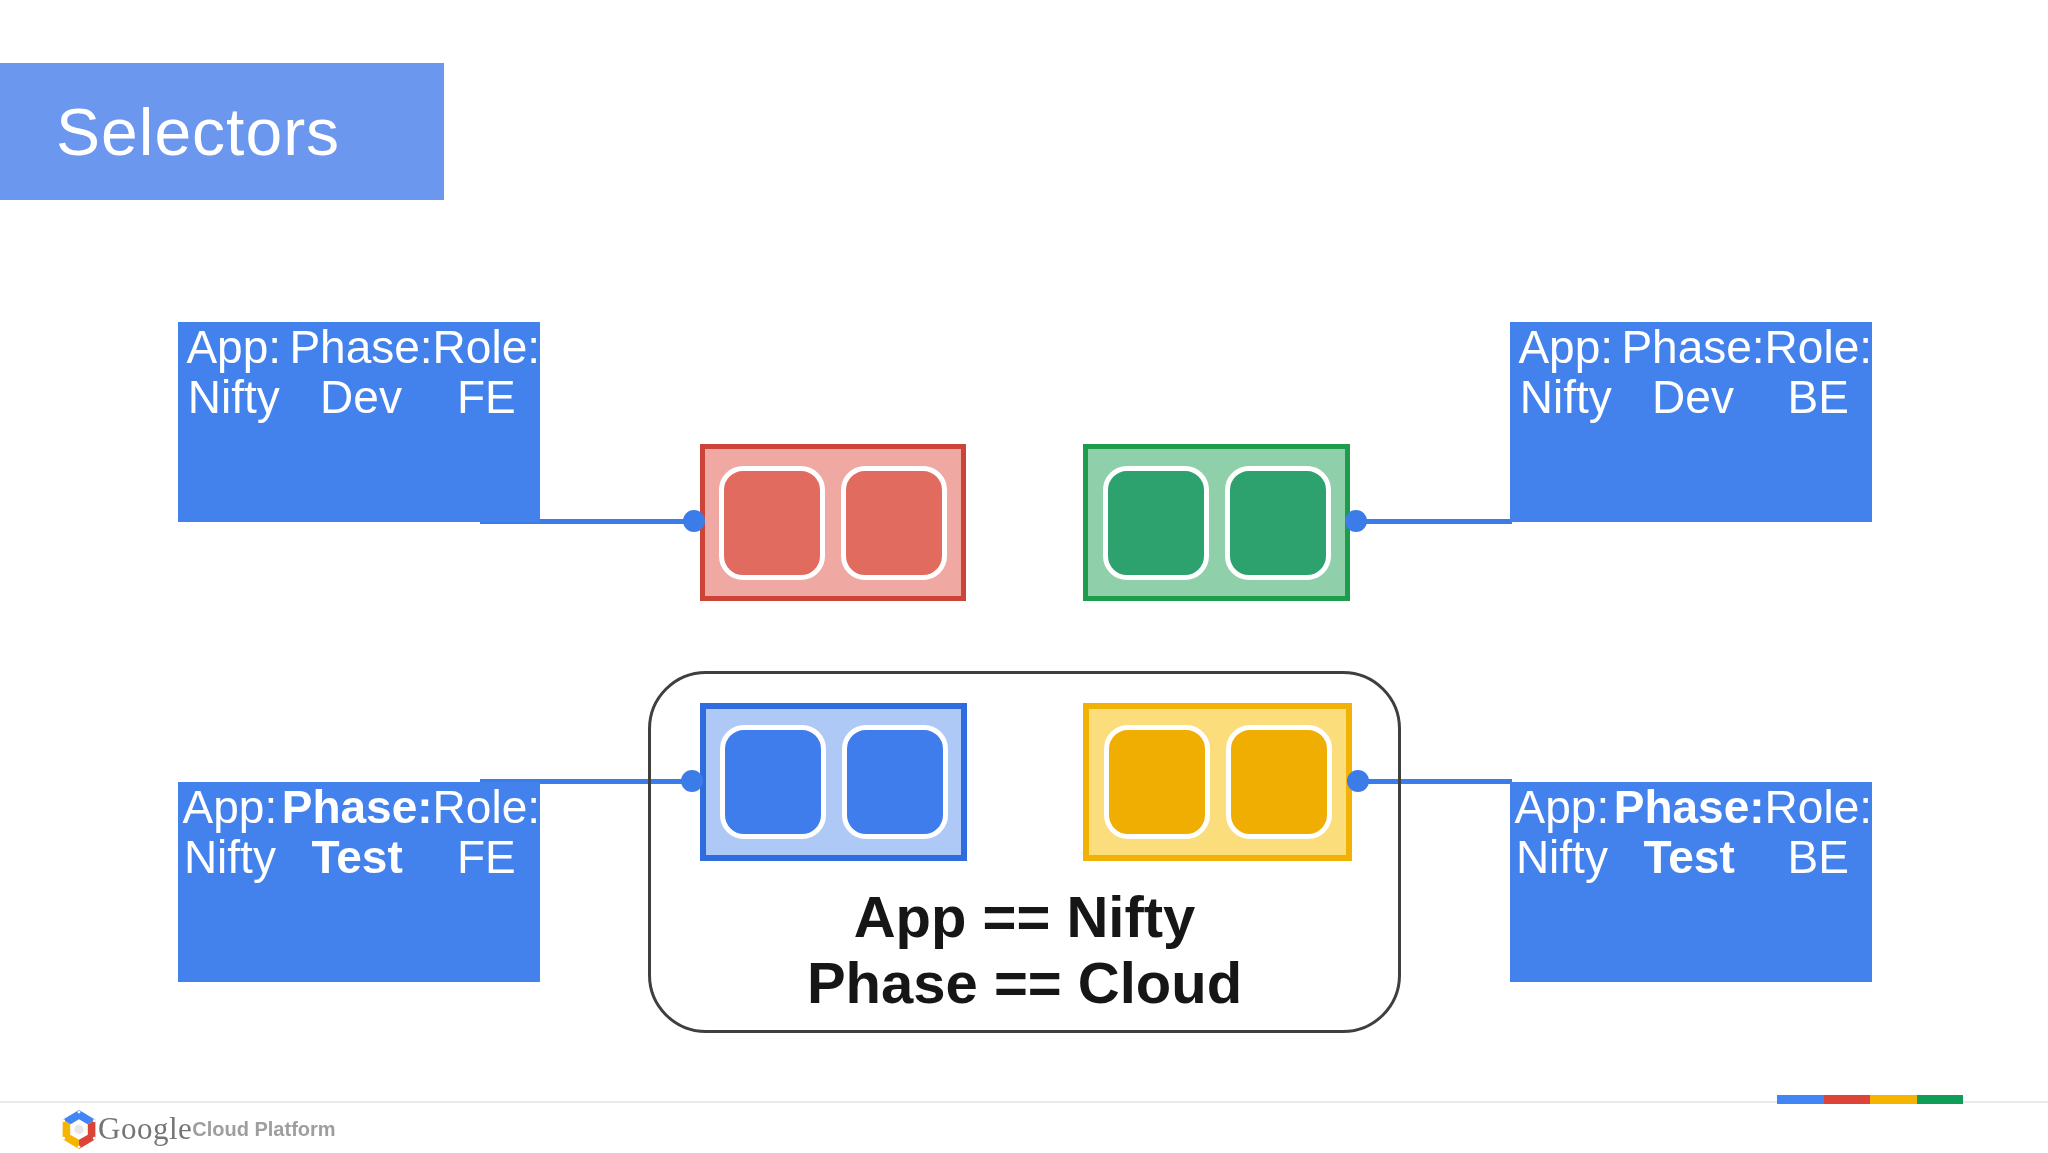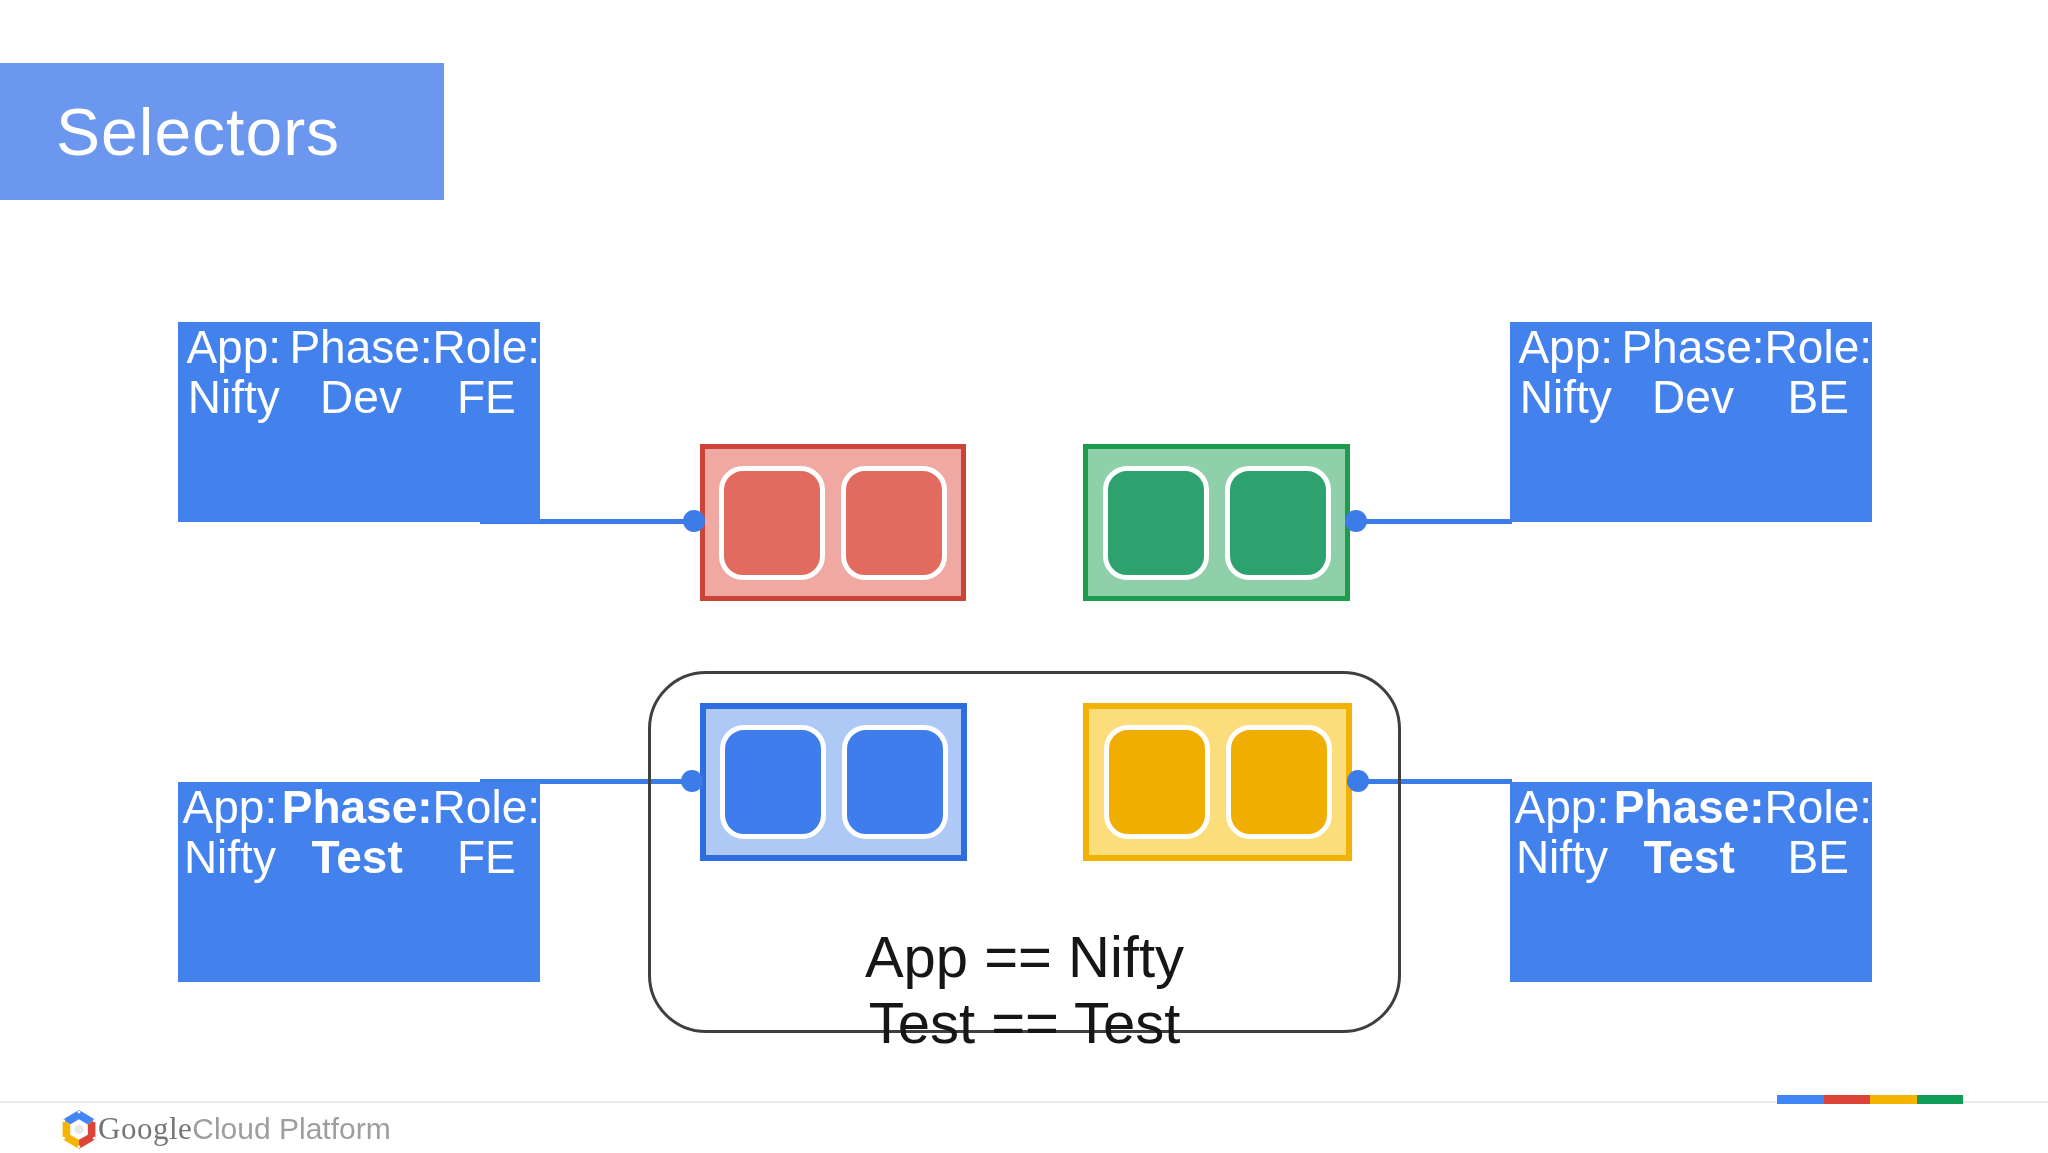--- a/index.html
+++ b/index.html
@@ -69,38 +69,38 @@
 
   
   .selector-group {
     position:absolute; left:648px; top:671px; width:753px; height:362px;
     border:3px solid var(--group-border,#3F3F3F); border-radius:58px;
     box-sizing:border-box; background:transparent;
   }
   .selector-text {
     position:absolute; left:648px; top:884px; width:753px;
     text-align:center; color:var(--text-dark,#161616);
-    font-size:58px; line-height:66px; font-weight:400;margin-top:40px;
+    font-size:58px; line-height:66px; font-weight:700;
   }
 
   
   .footer-divider {
     position:absolute; left:0; top:1101px; width:2048px; height:2px;
     background:var(--divider,#EAEAEA);
   }
   .gcp-logo {
     position:absolute; left:60px; top:1106px; height:46px;
     display:flex; align-items:center; 
   }
   .gcp-logo .google-word {
     font-family:"Liberation Serif","DejaVu Serif",serif;
     font-size:31px; color:var(--google-gray,#757575); letter-spacing:0.5px;
   }
   .gcp-logo .platform-word {
-    font-size:30px; color:var(--platform-gray,#9E9E9E); font-weight:400;
+    font-size:20px; color:var(--platform-gray,#9E9E9E); font-weight:700;
   }
   .color-stripe {
     position:absolute; left:1777px; top:1095px; width:186px; height:9px;
     display:flex;
   }
   .color-stripe div { flex:1; }
   .stripe-blue   { background:var(--stripe-blue,#4285F4); }
   .stripe-red    { background:var(--stripe-red,#DB4437); }
   .stripe-yellow { background:var(--stripe-yellow,#F4B400); }
   .stripe-green  { background:var(--stripe-green,#0F9D58); }
@@ -160,21 +160,21 @@
     <div class="container-box"></div>
   </div>
 
   <div class="dot d-tl"></div>
   <div class="dot d-tr"></div>
   <div class="dot d-bl"></div>
   <div class="dot d-br"></div>
 
   <div class="selector-text">
     <div>App == Nifty</div>
-    <div>Test == Test</div>
+    <div>Phase == Cloud</div>
   </div>
 
   <div class="footer-divider"></div>
 
   <div class="gcp-logo">
     <svg width="38" height="41" viewBox="0 0 36 40">
       <path d="M18,1 L34,10.5 L18,20 L2,10.5 Z" fill="#4285F4"></path>
       <path d="M34,10.5 L34,29.5 L18,39 L18,20 Z" fill="#DB4437"></path>
       <path d="M2,10.5 L18,20 L18,39 L2,29.5 Z" fill="#F4B400"></path>
       <polygon points="18,10 26.6,15 26.6,25 18,30 9.4,25 9.4,15" fill="#ffffff"></polygon>

